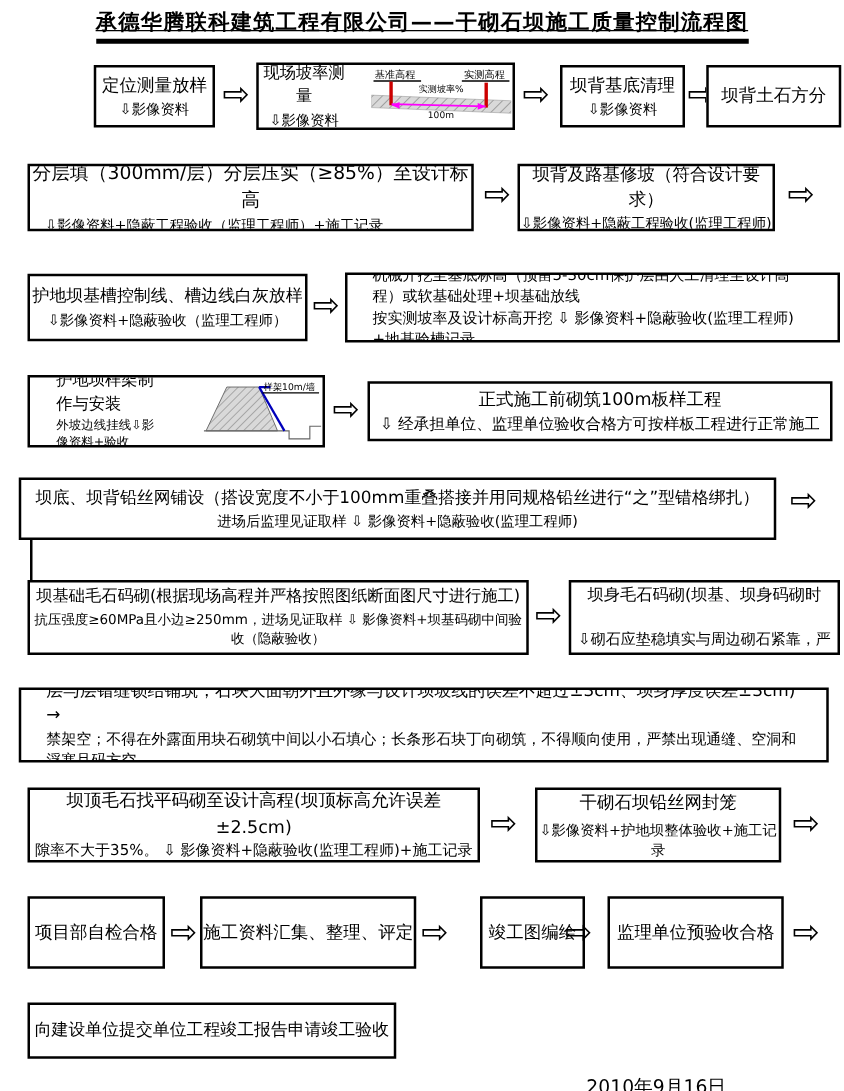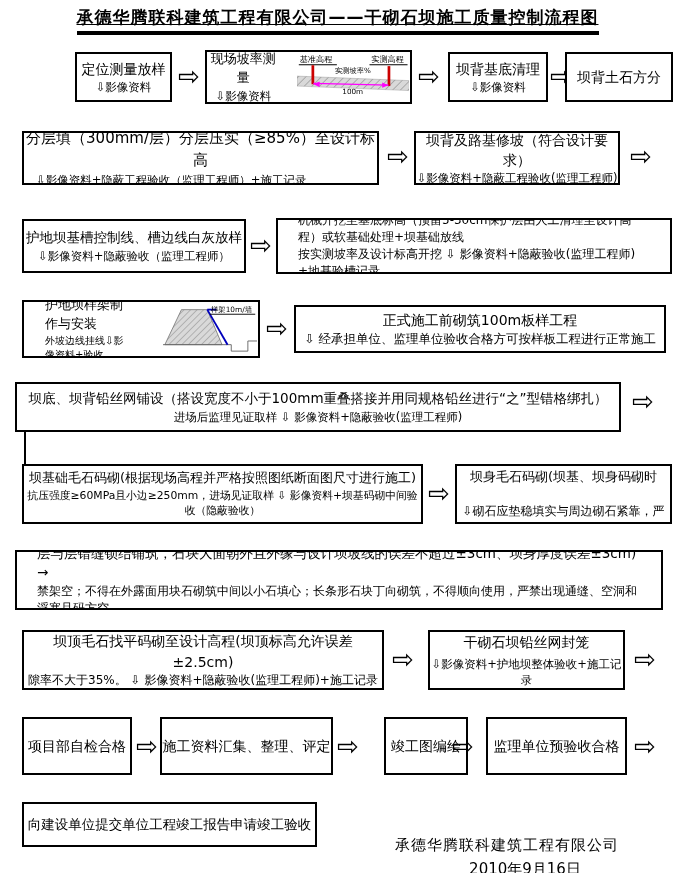--- a/index.html
+++ b/index.html
@@ -169,16 +169,15 @@
   <span class="harrow" style="left:452px;top:733px;">⇨</span>
   <div class="box" style="left:486px;top:717px;width:141px;height:58px;">
     <div class="l1">监理单位预验收合格</div>
   </div>
   <span class="harrow" style="left:634px;top:733px;">⇨</span>
 
   <div class="box" style="left:22px;top:802px;width:295px;height:45px;">
     <div class="l1" style="font-size:13.5px;">向建设单位提交单位工程竣工报告申请竣工验收</div>
   </div>
 
-  <div class="footer-company">承德华腾联科建筑工程有限公司</div>
   <div class="footer-date">2010年9月16日</div>
 
 </div>
 
 </body></html>

